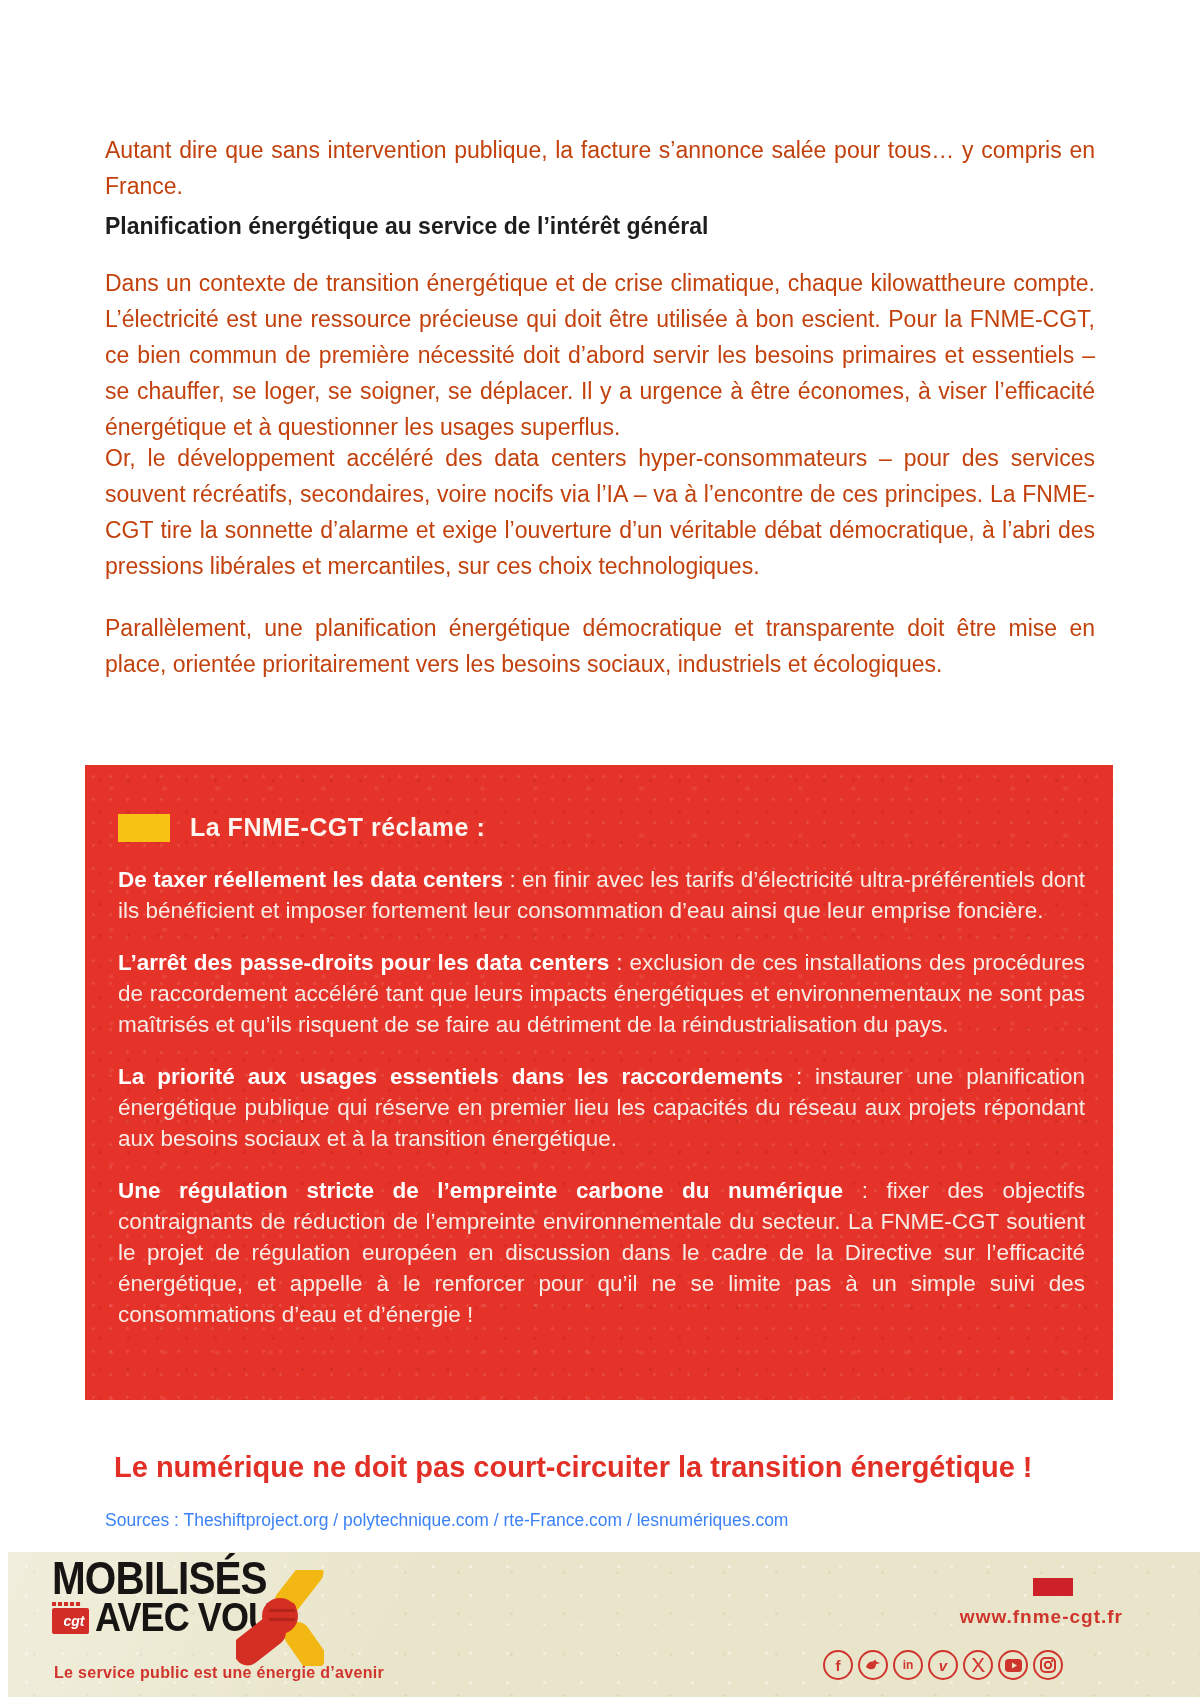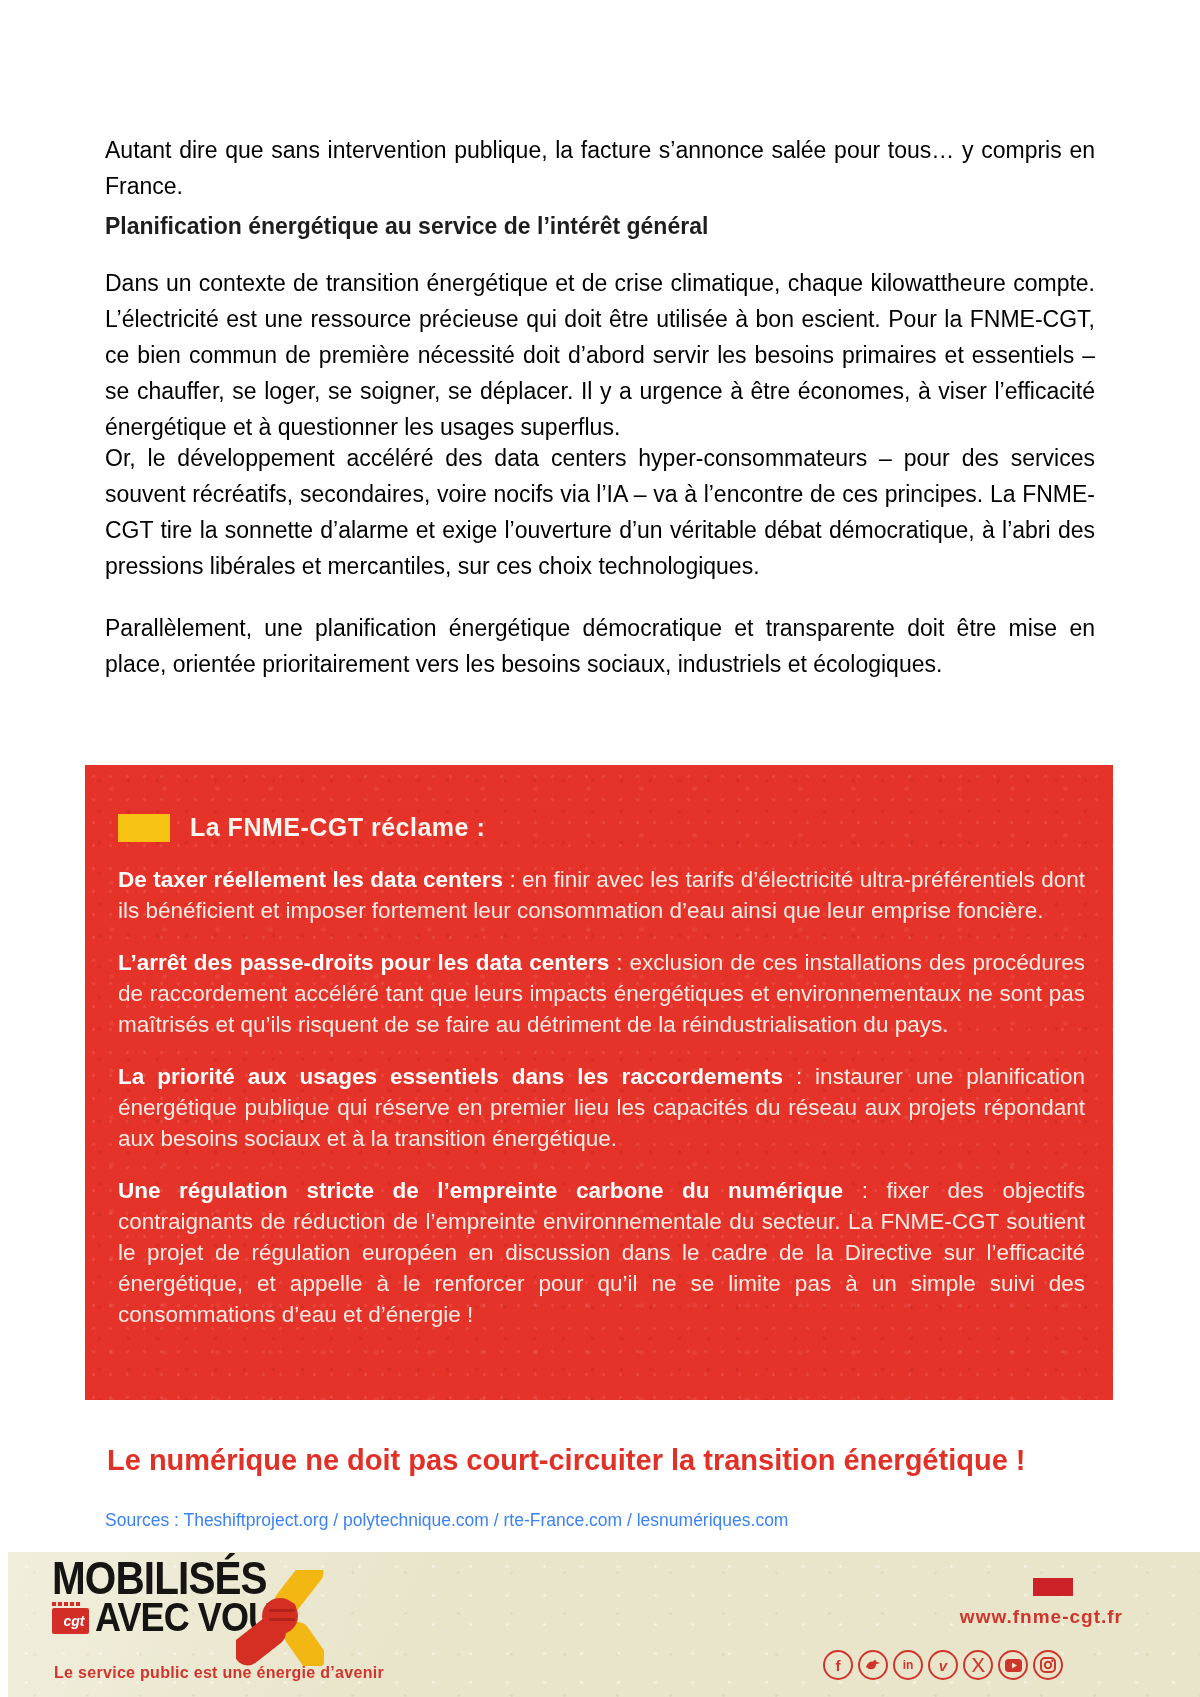--- a/index.html
+++ b/index.html
@@ -2,21 +2,21 @@
 <html><head>
 <meta charset="utf-8">
 <style>
   html,body{margin:0;padding:0;}
   body{background:#888;font-family:"Liberation Sans",sans-serif;}
   .page{
     position:relative;width:1200px;height:1697px;margin:0 auto;
     background:#ffffff;overflow:hidden;
   }
   
-  .copy{position:absolute;left:105px;width:990px;color:#000000;
+  .copy{position:absolute;left:105px;width:990px;color:#c2410c;
         font-size:23px;line-height:36px;text-align:justify;margin:0;}
   .copy-heading{position:absolute;left:105px;width:990px;margin:0;
         font-size:23px;line-height:30px;font-weight:bold;color:#1e1e1e;}
   
   .red-box{
     position:absolute;left:85px;top:765px;width:1028px;height:635px;
     box-sizing:border-box;padding:48px 28px 0 33px;
     background-color:#e5332a;
     background-image:
       radial-gradient(rgba(255,255,255,0.10) 1px, transparent 1.6px),
@@ -25,21 +25,21 @@
     background-size:17px 23px, 29px 31px, 53px 47px;
   }
   .box-header{display:flex;align-items:center;margin:0 0 22px 0;}
   .yellow-mark{display:inline-block;width:52px;height:28px;background:#f6c213;
         margin-right:20px;flex:0 0 auto;}
   .box-title{font-size:25px;font-weight:bold;color:#fdf6f0;letter-spacing:0.5px;}
   .box-item{font-size:22.5px;line-height:31px;text-align:justify;
         color:#f7ebe5;margin:0 0 21px 0;}
   .box-item .lead{font-weight:bold;color:#ffffff;}
   
-  .headline{position:absolute;left:107px;width:990px;top:1443px;margin:0;
+  .headline{position:absolute;left:107px;width:990px;top:1443px;margin:7px;
         font-size:29px;line-height:34px;font-weight:bold;color:#e23026;}
   .sources{position:absolute;left:105px;width:990px;top:1510px;margin:0;
         font-size:17.5px;color:#3b82f6;}
   
   .footer{
     position:absolute;left:8px;top:1552px;width:1200px;height:145px;
     background-color:#e9e5ca;
     background-image:
       linear-gradient(115deg, rgba(255,255,255,0.35) 0%, rgba(255,255,255,0) 35%),
       radial-gradient(rgba(255,255,255,0.55) 1px, transparent 2px),

